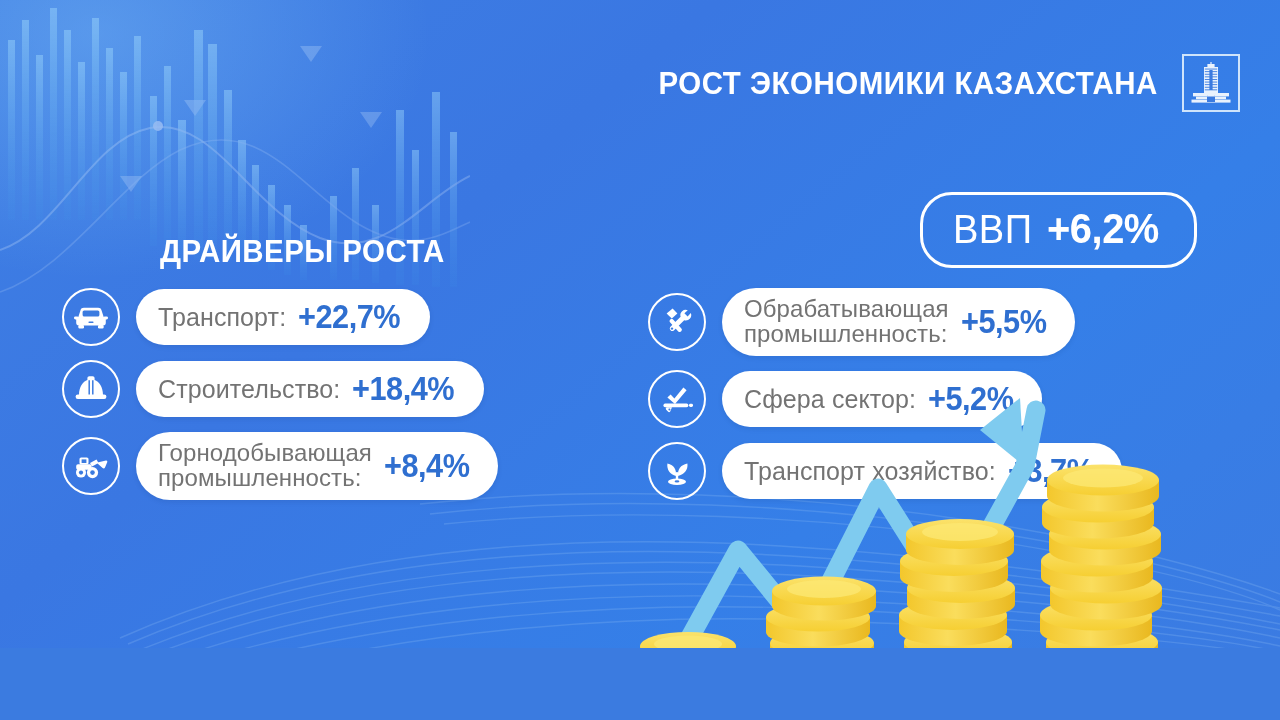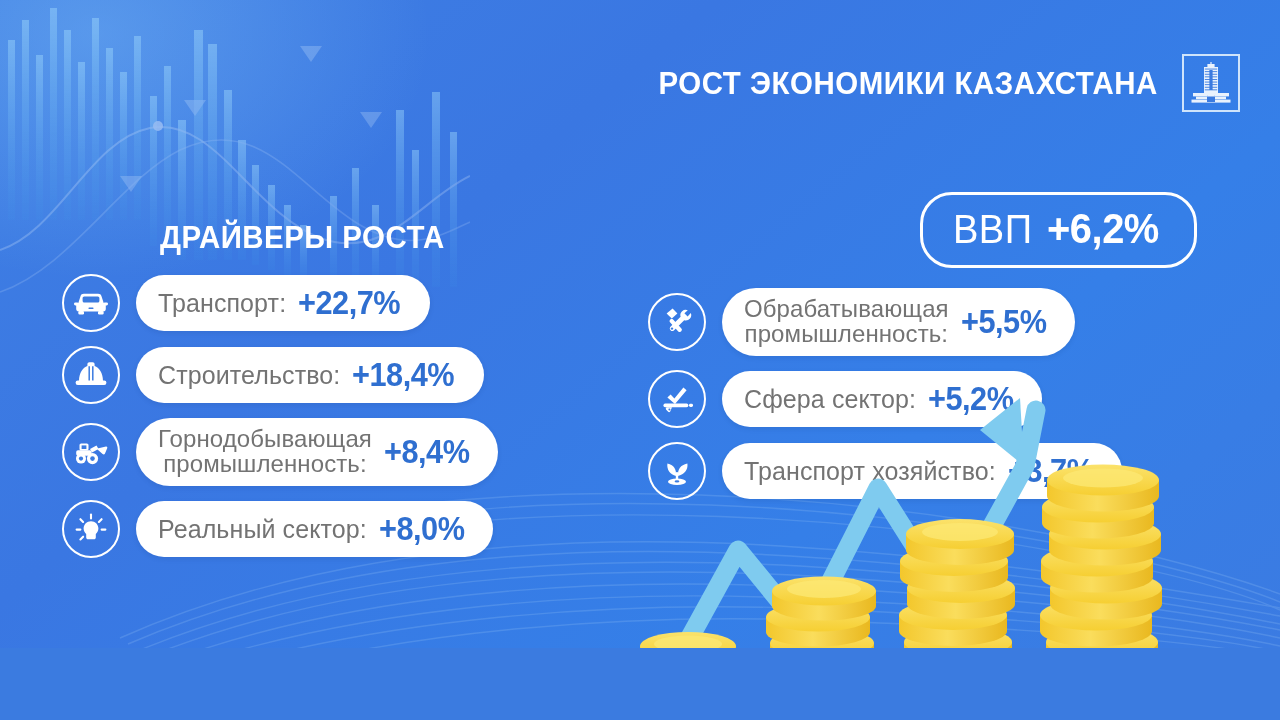--- a/index.html
+++ b/index.html
@@ -20,33 +20,33 @@
   
   .header{position:absolute;top:54px;left:0;width:1280px;display:flex;justify-content:flex-end;
     align-items:center;padding-right:40px;box-sizing:border-box;gap:24px;}
   .title{color:#ffffff;font-size:32px;font-weight:700;letter-spacing:.6px;
     font-family:"Liberation Sans Narrow","Liberation Sans",sans-serif;transform:scaleX(.92);transform-origin:right center;
     white-space:nowrap;text-transform:uppercase;}
   .logo{width:58px;height:58px;border:2px solid #cfe4fb;box-sizing:border-box;
     display:flex;align-items:center;justify-content:center;background:transparent;}
 
   
-  .col-left{position:absolute;left:62px;top:220px;width:560px;}
+  .col-left{position:absolute;left:62px;top:234px;width:560px;}
   .col-right{position:absolute;left:648px;top:288px;width:580px;}
   .section-title{color:#ffffff;font-size:31px;font-weight:700;letter-spacing:.5px;
     font-family:"Liberation Sans Narrow","Liberation Sans",sans-serif;margin-left:98px;margin-bottom:18px;
     text-transform:uppercase;transform:scaleX(.95);transform-origin:left center;}
 
   .row{display:flex;align-items:center;margin-bottom:14px;}
   .icon-circle{width:58px;height:58px;min-width:58px;border:2.5px solid #ffffff;border-radius:50%;
     display:flex;align-items:center;justify-content:center;margin-right:16px;box-sizing:border-box;}
   .pill{background:#ffffff;border-radius:34px;padding:9px 22px;display:flex;align-items:center;
     gap:12px;box-shadow:0 2px 5px rgba(20,50,110,.12);}
   .pill .label{color:#737373;font-size:25px;line-height:1.04;font-weight:400;letter-spacing:.1px;}
-  .pill .label.two-line{font-size:24px;text-align:center;}
+  .pill .label.two-line{font-size:24px;}
   .pill .value{color:#2f6fd0;font-size:33px;font-weight:700;letter-spacing:-.5px;
     font-family:"Liberation Sans Narrow","Liberation Sans",sans-serif;transform:scaleX(.93);transform-origin:left center;
     white-space:nowrap;}
 
   
   .gdp-badge{position:absolute;left:920px;top:192px;border:3px solid #ffffff;border-radius:32px;
     padding:10px 30px 12px;display:flex;align-items:baseline;gap:10px;}
   .gdp-badge .gdp-label{color:#ffffff;font-size:40px;font-weight:400;letter-spacing:.5px;
     font-family:"Liberation Sans Narrow","Liberation Sans",sans-serif;transform:scaleX(.95);transform-origin:left center;}
   .gdp-badge .gdp-value{color:#ffffff;font-size:42px;font-weight:700;letter-spacing:-.5px;
@@ -213,39 +213,20 @@
           <circle cx="19.5" cy="20.6" r="2.3" fill="#3B7BE0"></circle>
         </svg>
       </div>
       <div class="pill">
         <span class="label two-line" style="white-space:pre-line">Горнодобывающая
 промышленность:</span>
         <span class="value">+8,4%</span>
       </div>
     </div>
 
-    <div class="row">
-      <div class="icon-circle">
-        <svg width="32" height="32" viewBox="0 0 32 32">
-          <path d="M16,8.2 C20.2,8.2 23.4,11.4 23.4,15.4 C23.4,18 22,19.6 20.8,21 L20.8,24.4 C20.8,25.4 20,26.2 19,26.2 L13,26.2 C12,26.2 11.2,25.4 11.2,24.4 L11.2,21 C10,19.6 8.6,18 8.6,15.4 C8.6,11.4 11.8,8.2 16,8.2 Z" fill="#fff"></path>
-          <g stroke="#fff" stroke-width="2.1" stroke-linecap="round">
-            <line x1="16" y1="1.6" x2="16" y2="5.4"></line>
-            <line x1="5.4" y1="6.2" x2="8.1" y2="8.9"></line>
-            <line x1="26.6" y1="6.2" x2="23.9" y2="8.9"></line>
-            <line x1="1.6" y1="16.6" x2="5.4" y2="16.6"></line>
-            <line x1="26.6" y1="16.6" x2="30.4" y2="16.6"></line>
-            <line x1="5.4" y1="26.4" x2="8.1" y2="23.7"></line>
-          </g>
-        </svg>
-      </div>
-      <div class="pill">
-        <span class="label">Реальный сектор:</span>
-        <span class="value">+8,0%</span>
-      </div>
-    </div>
   </div>
 
   <div class="col-right">
 
     <div class="row">
       <div class="icon-circle">
         <svg width="32" height="32" viewBox="0 0 32 32">
           <g fill="#fff">
             <path d="M5.6,7.4 L11.6,2.6 L16.4,7.6 L10.8,12.6 Z"></path>
             <rect x="12.6" y="11.4" width="4.2" height="16" rx="1.8" transform="rotate(-42 14.7 19.4)"></rect>

